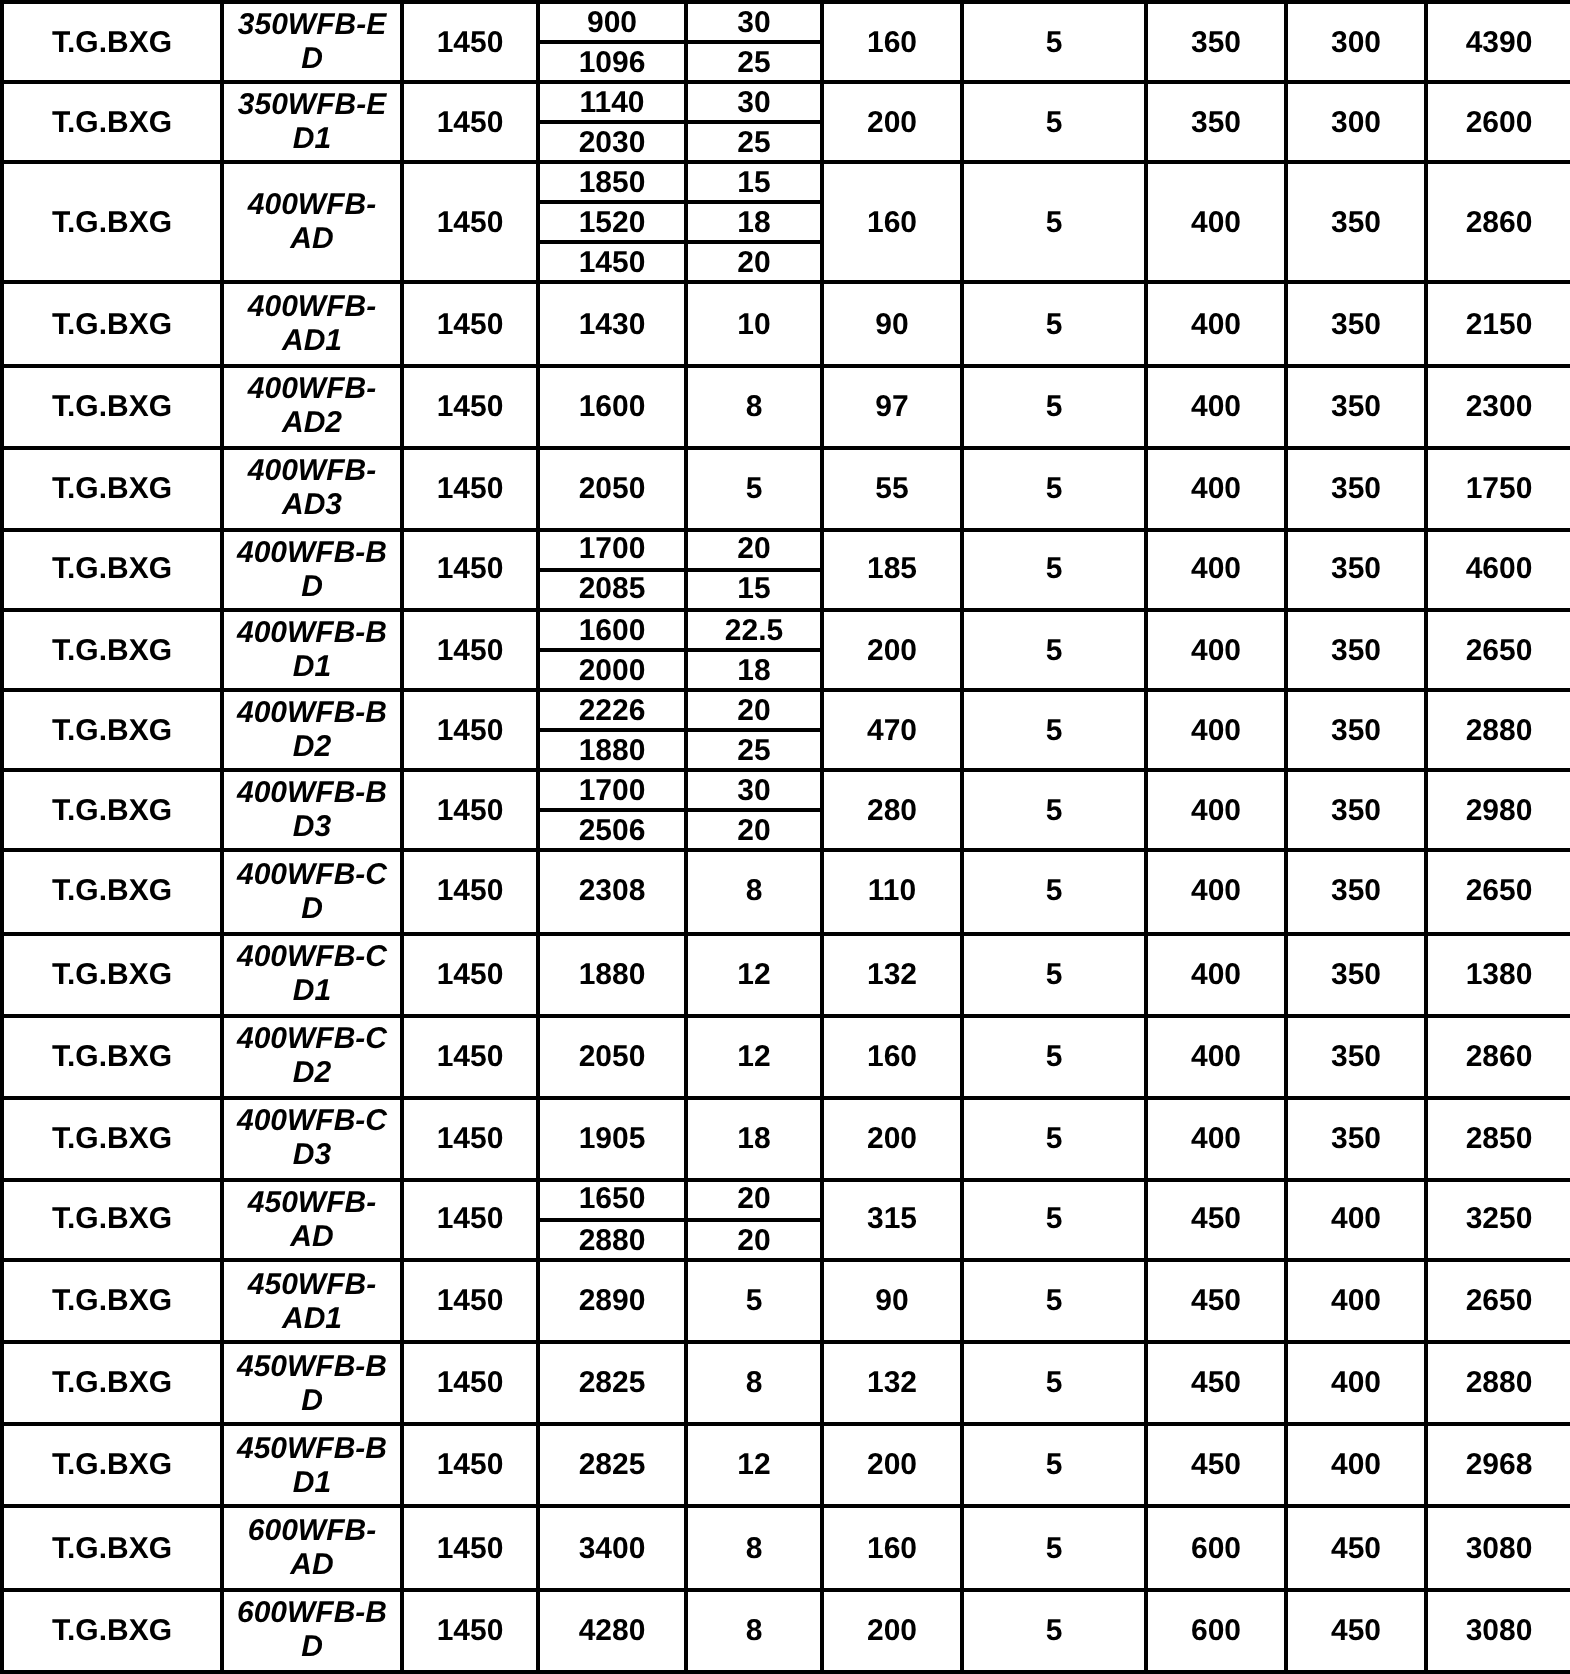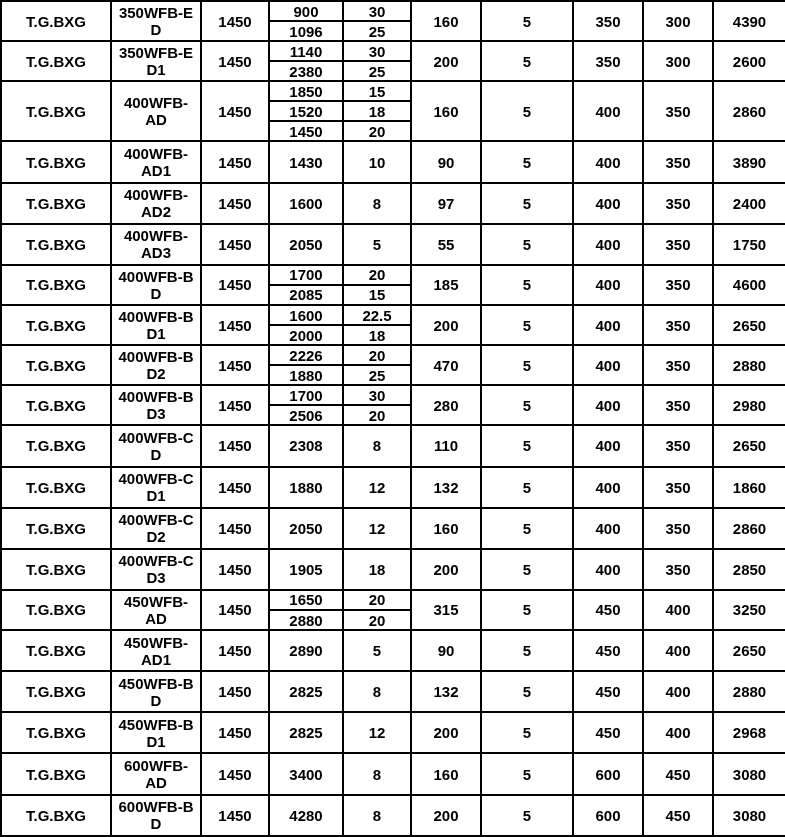--- a/index.html
+++ b/index.html
@@ -28,21 +28,21 @@
     border: 2px solid #000000;
     text-align: center;
     vertical-align: middle;
     padding: 0 2px;
     line-height: 17px;
     overflow: hidden;
     white-space: nowrap;
   }
   tr.row  { height: 41px; }
   tr.subrow { height: 20px; }
-  td.model div { line-height: 17px; }
+  td.model div { line-height: 17px; font-style: italic; }
 </style>
 </head>
 <body>
 
 <table class="spec">
   <colgroup>
     <col style="width:110px">
     <col style="width:90px">
     <col style="width:68px">
     <col style="width:74px">
@@ -82,21 +82,21 @@
         <td rowspan="2">1450</td>
         <td>1140</td>
         <td>30</td>
         <td rowspan="2">200</td>
         <td rowspan="2">5</td>
         <td rowspan="2">350</td>
         <td rowspan="2">300</td>
         <td rowspan="2">2600</td>
       </tr>
       <tr class="subrow">
-        <td>2380</td>
+        <td>2030</td>
         <td>25</td>
       </tr>
       <tr class="subrow">
         <td rowspan="3">T.G.BXG</td>
         <td rowspan="3" class="model">
           <div>400WFB-</div>
           <div>AD</div>
         </td>
         <td rowspan="3">1450</td>
         <td>1850</td>
@@ -121,36 +121,36 @@
           <div>400WFB-</div>
           <div>AD1</div>
         </td>
         <td>1450</td>
         <td>1430</td>
         <td>10</td>
         <td>90</td>
         <td>5</td>
         <td>400</td>
         <td>350</td>
-        <td>3890</td>
+        <td>2150</td>
       </tr>
       <tr class="row">
         <td>T.G.BXG</td>
         <td class="model">
           <div>400WFB-</div>
           <div>AD2</div>
         </td>
         <td>1450</td>
         <td>1600</td>
         <td>8</td>
         <td>97</td>
         <td>5</td>
         <td>400</td>
         <td>350</td>
-        <td>2400</td>
+        <td>2300</td>
       </tr>
       <tr class="row">
         <td>T.G.BXG</td>
         <td class="model">
           <div>400WFB-</div>
           <div>AD3</div>
         </td>
         <td>1450</td>
         <td>2050</td>
         <td>5</td>
@@ -257,21 +257,21 @@
           <div>400WFB-C</div>
           <div>D1</div>
         </td>
         <td>1450</td>
         <td>1880</td>
         <td>12</td>
         <td>132</td>
         <td>5</td>
         <td>400</td>
         <td>350</td>
-        <td>1860</td>
+        <td>1380</td>
       </tr>
       <tr class="row">
         <td>T.G.BXG</td>
         <td class="model">
           <div>400WFB-C</div>
           <div>D2</div>
         </td>
         <td>1450</td>
         <td>2050</td>
         <td>12</td>

